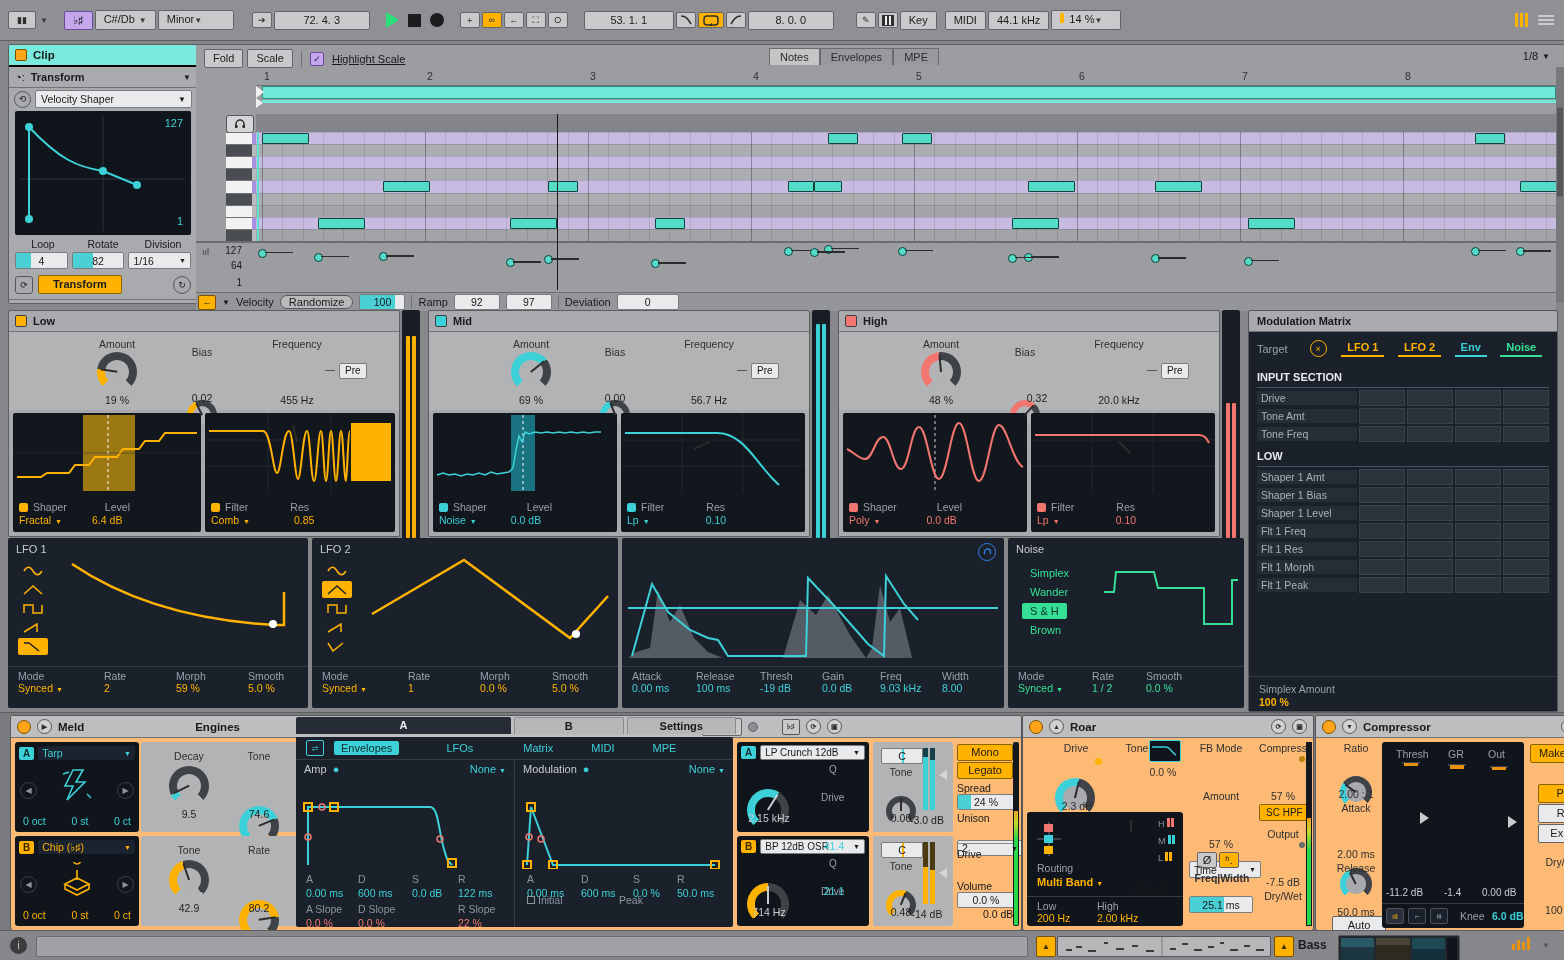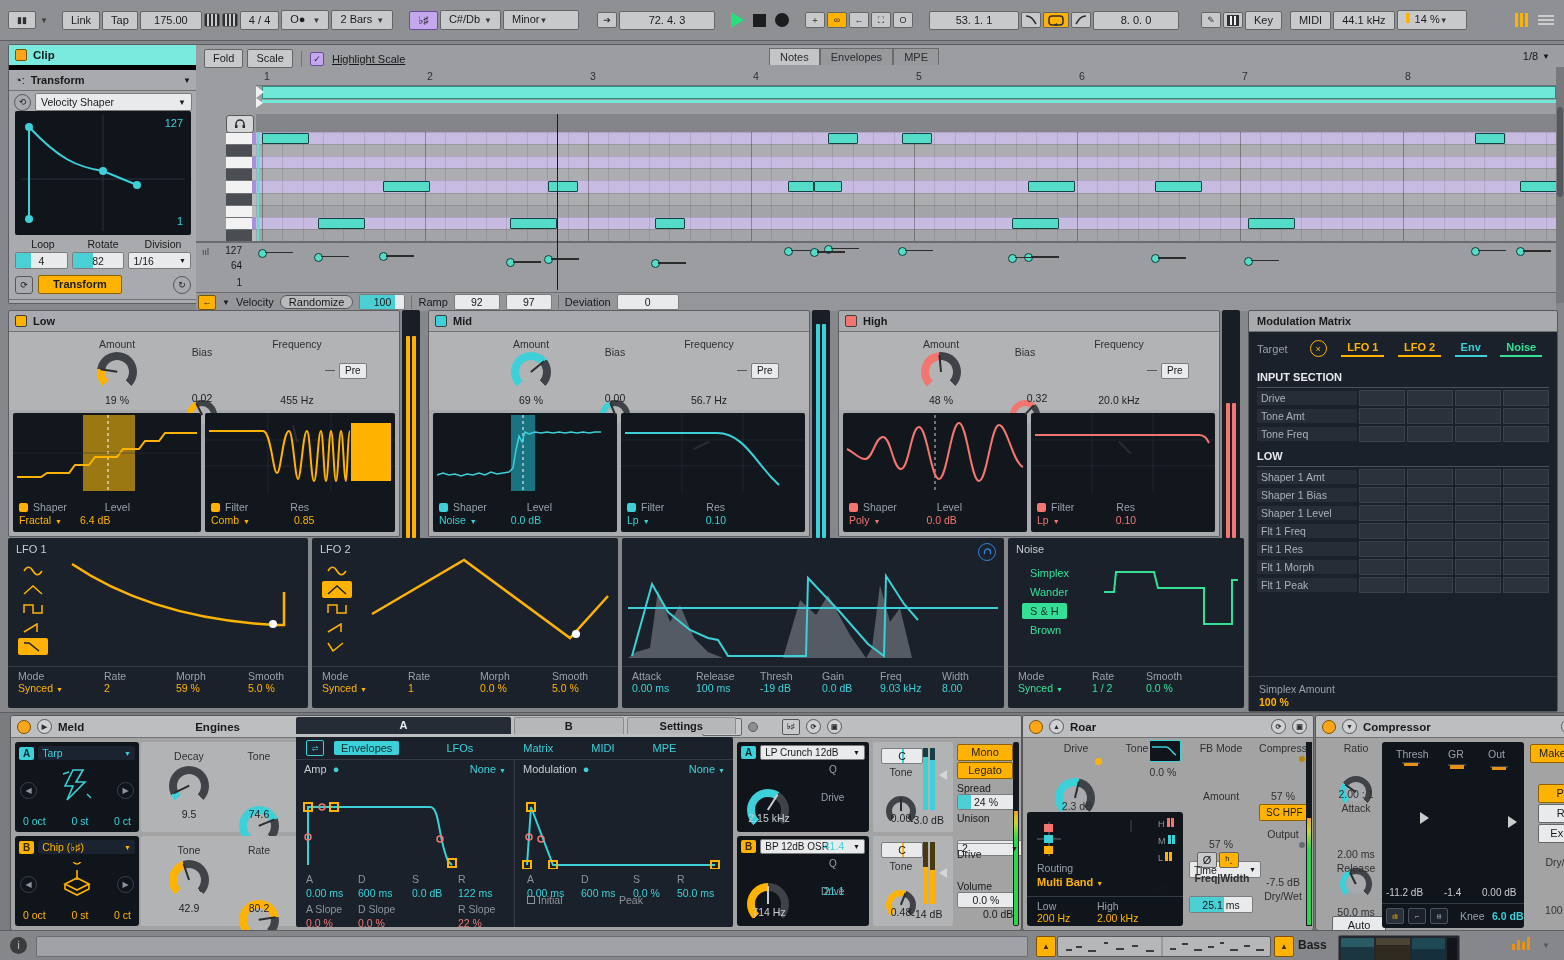--- a/index.html
+++ b/index.html
@@ -33,21 +33,21 @@
   #toolbar{position:absolute;left:0;top:0;width:1564px;height:40px;background:#8e9093;
            border-bottom:1px solid #5c5e61;display:flex;align-items:center;font-size:11px;}
   #toolbar .grp{display:flex;align-items:center;gap:2px;}
   .ticon{width:18px;height:14px;background:#c8c9cb;border:1px solid #636568;border-radius:2px;
          display:flex;align-items:center;justify-content:center;font-size:9px;color:#2c2e30;}
   .stripes{background:repeating-linear-gradient(90deg,#2c2e30 0 2px,#c8c9cb 2px 4px);width:14px;height:12px;border:1px solid #636568;border-radius:2px;}
   
   #clip-panel{position:absolute;left:8px;top:44px;width:188px;height:258px;background:#a8aaad;
               border:1px solid #5c5e61;border-radius:2px;}
   #clip-header{height:20px;background:#7beade;display:flex;align-items:center;gap:6px;padding:0 6px;
-               border-bottom:5px solid #000000;font-size:11.5px;font-weight:bold;}
+               border-bottom:2px solid #000000;font-size:11.5px;font-weight:bold;}
   .osq{width:10px;height:10px;background:#ffa519;border:1px solid #7a5200;border-radius:2px;}
   
   #roll{position:absolute;left:196px;top:44px;width:1368px;height:258px;background:#9b9da0;border-top:1px solid #5c5e61;}
   .tab{font-size:11px;padding:2px 10px;background:#97999c;border:1px solid #6a6c6e;border-bottom:none;color:#2a2c2e;}
   .tab.sel{background:#c3c5c7;}
   .prow{position:absolute;left:0;width:100%;height:12.11px;box-sizing:border-box;border-top:1px solid rgba(0,0,0,0.12);}
   .prow.scale{background:#c8bbe2;}
   .prow.off0{background:#a2a4a7;}
   .prow.off1{background:#abadb0;}
   .pkey{position:absolute;left:0;width:100%;height:12.11px;box-sizing:border-box;border-top:1px solid #707274;background:#f2f2f2;}
@@ -75,21 +75,21 @@
   .modpanel .title{font-size:11px;color:#c7ccd2;padding:5px 8px 0;}
   .modfoot{position:absolute;left:0;right:0;bottom:0;height:42px;border-top:1px solid #343b46;padding:3px 10px;box-sizing:border-box;font-size:10.5px;}
   .modfoot .lr{display:flex;gap:0;}
   .modfoot .cell{min-width:72px;}
   .wicon{width:30px;height:17px;margin:2px 0;display:flex;align-items:center;justify-content:center;border-radius:2px;color:#ffb300;}
   .wicon.sel{background:#ffb300;color:#1b212b;}
   .nopt{font-size:11px;color:#35e096;padding:2px 8px;margin:3px 0;border-radius:2px;width:fit-content;}
   .nopt.sel{background:#35e096;color:#12312a;}
   
   #device-row{position:absolute;left:0;top:712px;width:1564px;height:218px;background:#797b7e;border-top:1px solid #5c5e61;}
-  .device{position:absolute;top:2px;height:214px;background:#a3a3a3;border:1px solid #55575a;border-radius:3px;overflow:hidden;}
+  .device{position:absolute;top:2px;height:214px;background:#fdba74;border:1px solid #55575a;border-radius:3px;overflow:hidden;}
   .dev-title{height:21px;background:#bcbec0;border-bottom:1px solid #707275;display:flex;align-items:center;gap:6px;padding:0 6px;font-size:11.5px;font-weight:bold;}
   .led{width:12px;height:12px;border-radius:50%;background:#ffa519;border:1px solid #7a5200;}
   .fold{width:13px;height:13px;border-radius:50%;border:1px solid #55575a;background:#cfd1d3;display:flex;align-items:center;justify-content:center;font-size:7px;color:#2c2e30;}
   .ebox{position:absolute;background:#10151c;border-radius:3px;color:#3cd0d8;}
   .ebox .ehead{display:flex;align-items:center;gap:4px;padding:4px;}
   .badge{font-size:10px;font-weight:bold;padding:0 4px;border-radius:2px;line-height:13px;}
   .badge.a{background:#3cd0d8;color:#0d2b2e;}
   .badge.b{background:#ffb300;color:#3a2a00;}
   .ename{flex:1;background:#1b2230;border-radius:2px;font-size:10.5px;padding:1px 4px;display:flex;justify-content:space-between;align-items:center;}
   .earr{position:absolute;width:15px;height:15px;border:1px solid #3a414d;border-radius:50%;color:#8d949e;font-size:8px;display:flex;align-items:center;justify-content:center;}
@@ -110,30 +110,20 @@
 </head>
 <body>
 
 <div id="app">
 
   <div id="toolbar">
     <div class="grp" style="margin-left:8px;gap:4px;">
       <span class="ticon" style="width:26px;height:16px;">▮▮</span>
       <span style="font-size:8px;color:#3a3c3e;">▼</span>
     </div>
-    <div class="grp" style="margin-left:14px;">
-      <span class="btn">Link</span>
-      <span class="btn">Tap</span>
-      <span class="btn" style="min-width:44px;text-align:center;">175.00</span>
-      <span class="stripes"></span>
-      <span class="stripes"></span>
-      <span class="btn">4 / 4</span>
-      <span class="btn">O● <span class="dd-arrow">▼</span></span>
-      <span class="btn"><span>2 Bars</span><span class="dd-arrow">▼</span></span>
-    </div>
     <div class="grp" style="margin-left:16px;">
       <span class="btn" style="background:#c5a7ee;border-color:#6a4a9a;">♭♯</span>
       <span class="btn"><span>C#/Db</span><span class="dd-arrow">▼</span></span>
       <span class="btn" style="min-width:58px;"><span>Minor</span><span class="dd-arrow" style="margin-left:auto;">▼</span></span>
     </div>
     <div class="grp" style="margin-left:18px;">
       <span class="ticon">➔</span>
       <span class="btn" style="min-width:78px;text-align:center;">72. 4. 3</span>
     </div>
     <div class="grp" style="margin-left:16px;gap:9px;">
@@ -466,21 +456,21 @@
     </div>
     <div class="disp" style="left:4px;top:102px;width:188px;height:119px;">
       <svg width="188" height="80">
         <rect x="70" y="2" width="52" height="76" fill="#b58912" opacity="0.85"></rect>
         <line x1="95" y1="2" x2="95" y2="78" stroke="#fff" stroke-dasharray="3,3"></line>
         <path d="M4,64 H28 L34,60 H56 L62,52 H76 L82,44 H104 L110,36 H126 L132,28 H146 L152,20 H184" stroke="#ffb300" stroke-width="2" fill="none"></path>
         <line x1="0" y1="40" x2="188" y2="40" stroke="#2a313c" stroke-width="1" opacity="0.5"></line>
       </svg>
       <div class="disp-foot">
         <div><span class="sqr" style="background:#ffb300;"></span><span class="dim">Shaper</span><span class="dim" style="margin-left:38px;">Level</span></div>
-        <div><span class="yl">Fractal</span><span class="yl" style="font-size:7px;margin-left:4px;">▼</span><span class="yl" style="margin-left:18px;">6.4 dB</span></div>
+        <div><span class="yl">Fractal</span><span class="yl" style="font-size:7px;margin-left:4px;">▼</span><span class="yl" style="margin-left:30px;">6.4 dB</span></div>
       </div>
     </div>
     <div class="disp" style="left:196px;top:102px;width:190px;height:119px;">
       <svg width="190" height="80">
         <g stroke="#2a313c" opacity="0.6">
             <line x1="0" y1="27" x2="190" y2="27"></line>
             <line x1="0" y1="53" x2="190" y2="53"></line>
             <line x1="63" y1="0" x2="63" y2="80"></line>
             <line x1="126" y1="0" x2="126" y2="80"></line>
           </g>

